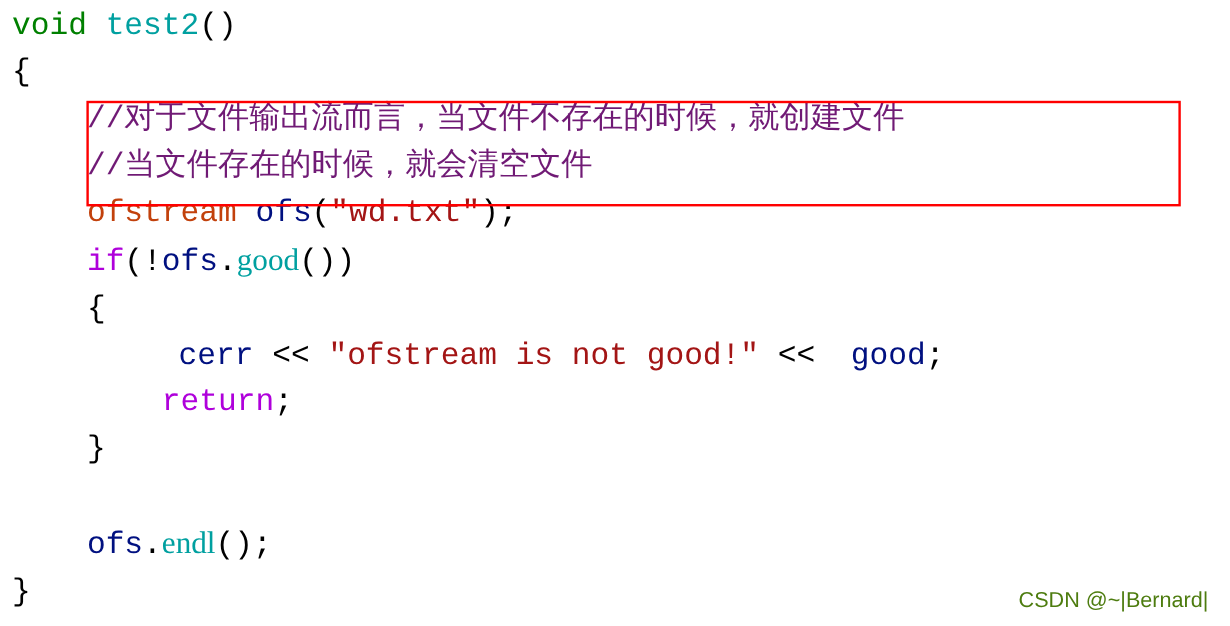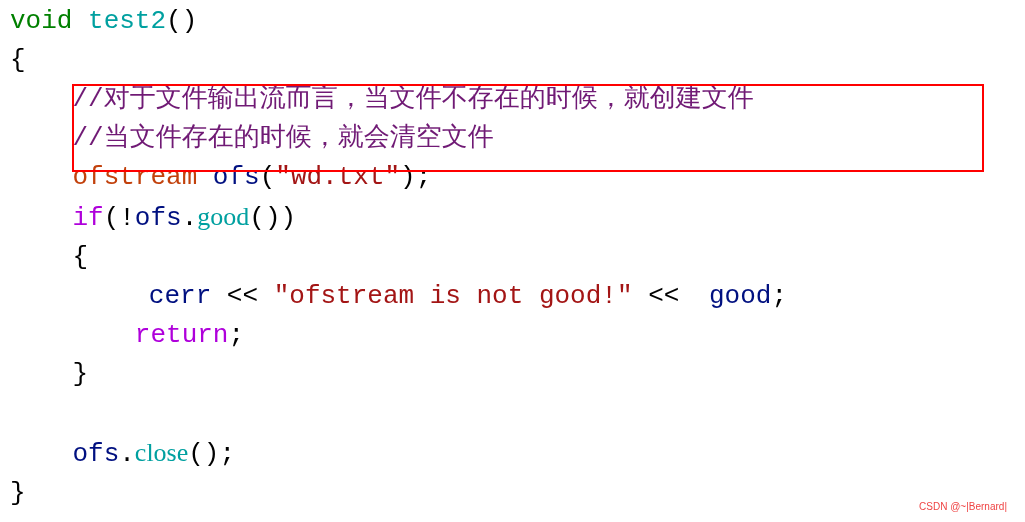--- a/index.html
+++ b/index.html
@@ -38,37 +38,37 @@
       left: 72px;
       top: 84px;
       width: 912px;
       height: 88px;
       pointer-events: none;
     }
     .watermark {
       position: absolute;
       right: 18px;
       bottom: 8px;
-      font-size: 10px;
-      color: #ef4444;
+      font-size: 18px;
+      color: #4d7c0f;
       font-family: Arial, sans-serif;
     }
   </style>
 </head>
 <body>
 
 <div class="code-container"><span class="keyword-void">void</span> <span class="func-name">test2</span><span class="punct">()</span>
 <span class="punct">{</span>
     <span class="comment">//对于文件输出流而言，当文件不存在的时候，就创建文件</span>
     <span class="comment">//当文件存在的时候，就会清空文件</span>
     <span class="type-name">ofstream</span> <span class="identifier">ofs</span><span class="punct">(</span><span class="string">"wd.txt"</span><span class="punct">);</span>
     <span class="keyword-if">if</span><span class="punct">(!</span><span class="identifier">ofs</span><span class="punct">.</span><span class="method">good</span><span class="punct">())</span>
     <span class="punct">{</span>
         <span class="stream-id">cerr</span><span class="operator"> &lt;&lt; </span><span class="string">"ofstream is not good!"</span><span class="operator"> &lt;&lt; </span><span class="stream-id">good</span><span class="punct">;</span>
         <span class="keyword-return">return</span><span class="punct">;</span>
     <span class="punct">}</span>
 
-    <span class="identifier">ofs</span><span class="punct">.</span><span class="method">close</span><span class="punct">();</span>
+    <span class="identifier">ofs</span><span class="punct">.</span><span class="method">endl</span><span class="punct">();</span>
 <span class="punct">}</span></div>
 
 <div class="highlight-box"></div>
 
 <div class="watermark">CSDN @~|Bernard|</div>
 
 </body></html>

